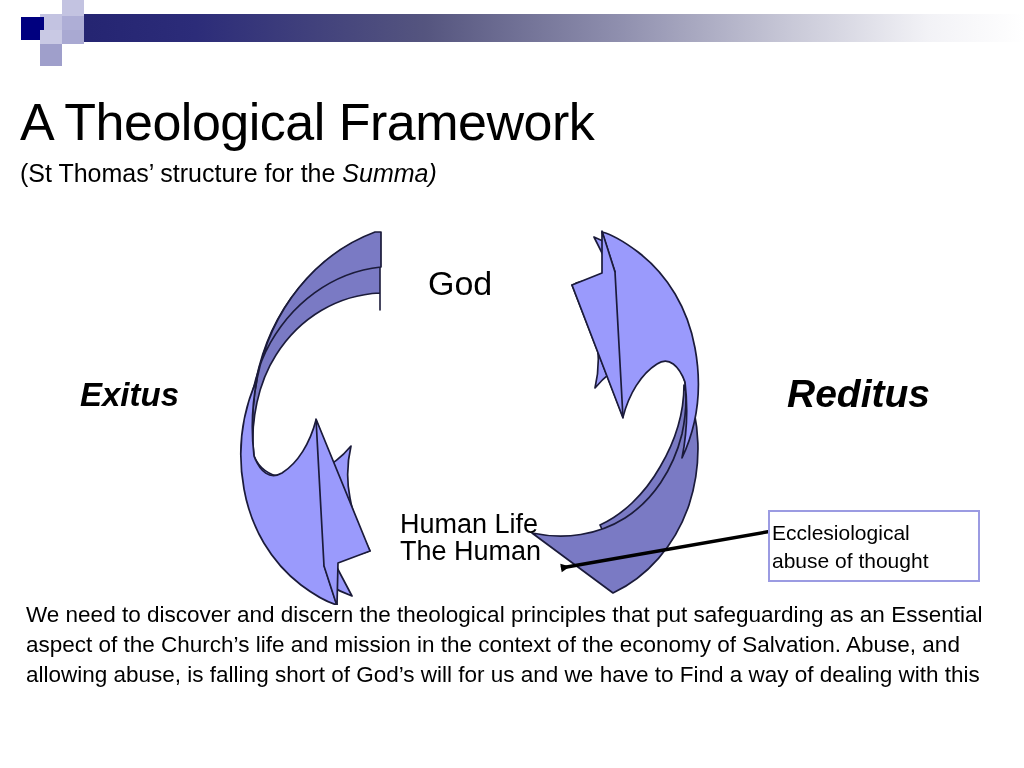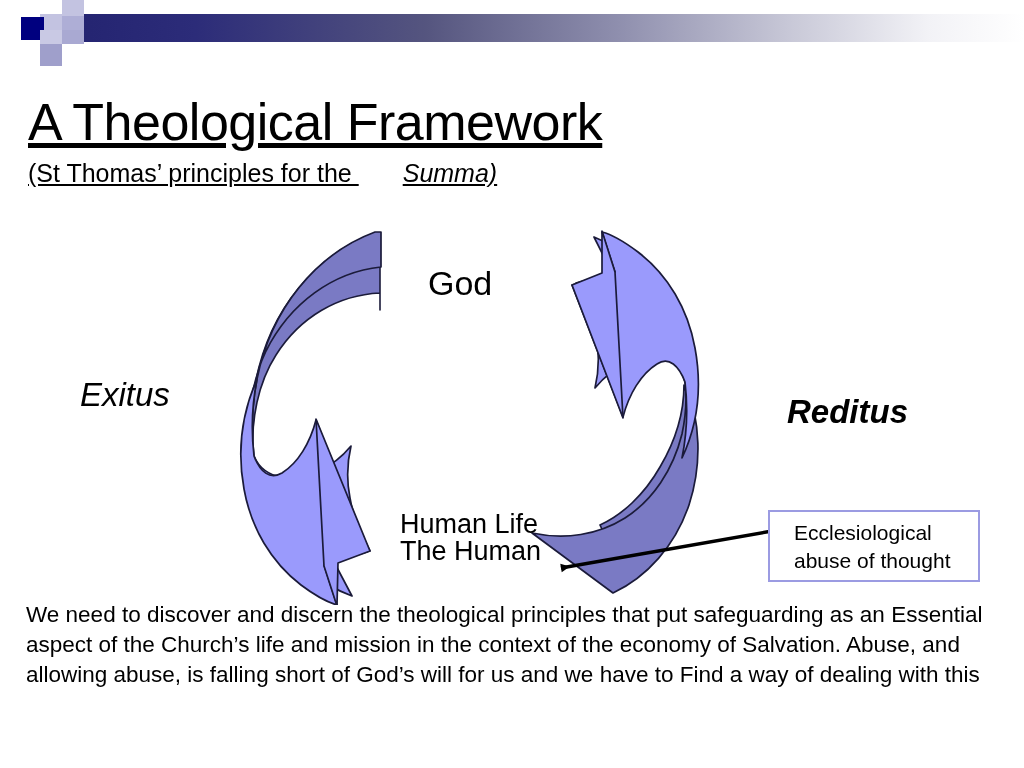--- a/index.html
+++ b/index.html
@@ -32,42 +32,40 @@
     width: 964px;
     height: 28px;
   }
   .sq {
     position: absolute;
   }
 
   
   #title-block {
     position: absolute;
-    left: 28px;
+    left: 20px;
     top: 92px;
     width: 960px;
-    text-decoration: underline;
   }
   #page-title {
     font-size: 52px;
     line-height: 60px;
     font-weight: normal;
     letter-spacing: -0.5px;
     margin: 0;
     white-space: nowrap;
   }
   #page-subtitle {
     font-size: 25px;
     line-height: 34px;
     margin: 4px 0 0 0;
     white-space: nowrap;
   }
   #page-subtitle .ital {
     font-style: italic;
-    margin-left: 44px;
   }
 
   
   #diagram {
     position: absolute;
     left: 0;
     top: 215px;
     width: 1024px;
     height: 390px;
   }
@@ -86,47 +84,47 @@
   }
   #label-god {
     left: 428px;
     top: 48px;
   }
   #label-exitus {
     left: 80px;
     top: 160px;
     font-style: italic;
     font-size: 33px;
-    font-weight: normal;
+    font-weight: bold;
   }
   #label-reditus {
     left: 787px;
-    top: 177px;
+    top: 159px;
     font-style: italic;
-    font-size: 33px;
+    font-size: 39px;
     font-weight: bold;
   }
   #label-human {
     left: 400px;
     top: 296px;
     font-size: 27px;
     line-height: 27px;
   }
 
   
   #callout-box {
     position: absolute;
     left: 768px;
     top: 510px;
     width: 212px;
     height: 72px;
     border: 2px solid #9b9be2;
     background: #ffffff;
     box-sizing: border-box;
-    padding: 7px 0 0 24px;
+    padding: 7px 0 0 2px;
     font-size: 21px;
     line-height: 28px;
   }
   #callout-arrow {
     position: absolute;
     left: 540px;
     top: 515px;
     width: 240px;
     height: 70px;
   }
@@ -163,21 +161,21 @@
   <div class="sq" style="left:18px; top:40px; width:22px; height:24px; background:#ffffff;"></div>
   <div class="sq" style="left:40px; top:30px; width:22px; height:18px; background:#c9c9e4;"></div>
   <div class="sq" style="left:40px; top:44px; width:22px; height:22px; background:#9f9fcb;"></div>
   <div class="sq" style="left:62px; top:30px; width:22px; height:14px; background:#a9a9d2;"></div>
   <div class="sq" style="left:62px; top:44px; width:22px; height:22px; background:#ffffff;"></div>
   <div class="sq" style="left:84px; top:44px; width:24px; height:22px; background:#ffffff;"></div>
 </div>
 
 <div id="title-block">
   <h1 id="page-title">A Theological Framework</h1>
-  <div id="page-subtitle"><span>(St Thomas’ principles for the </span><span class="ital">Summa)</span></div>
+  <div id="page-subtitle"><span>(St Thomas’ structure for the </span><span class="ital">Summa)</span></div>
 </div>
 
 <div id="diagram">
 
   <svg id="cycle-svg" viewBox="0 0 520 390">
 
     <path d="M 155,18 C 95,40 50,95 36,165
              C 31,190 30,215 33,240
              C 31,205 38,168 56,140
              C 80,102 118,80 160,78

